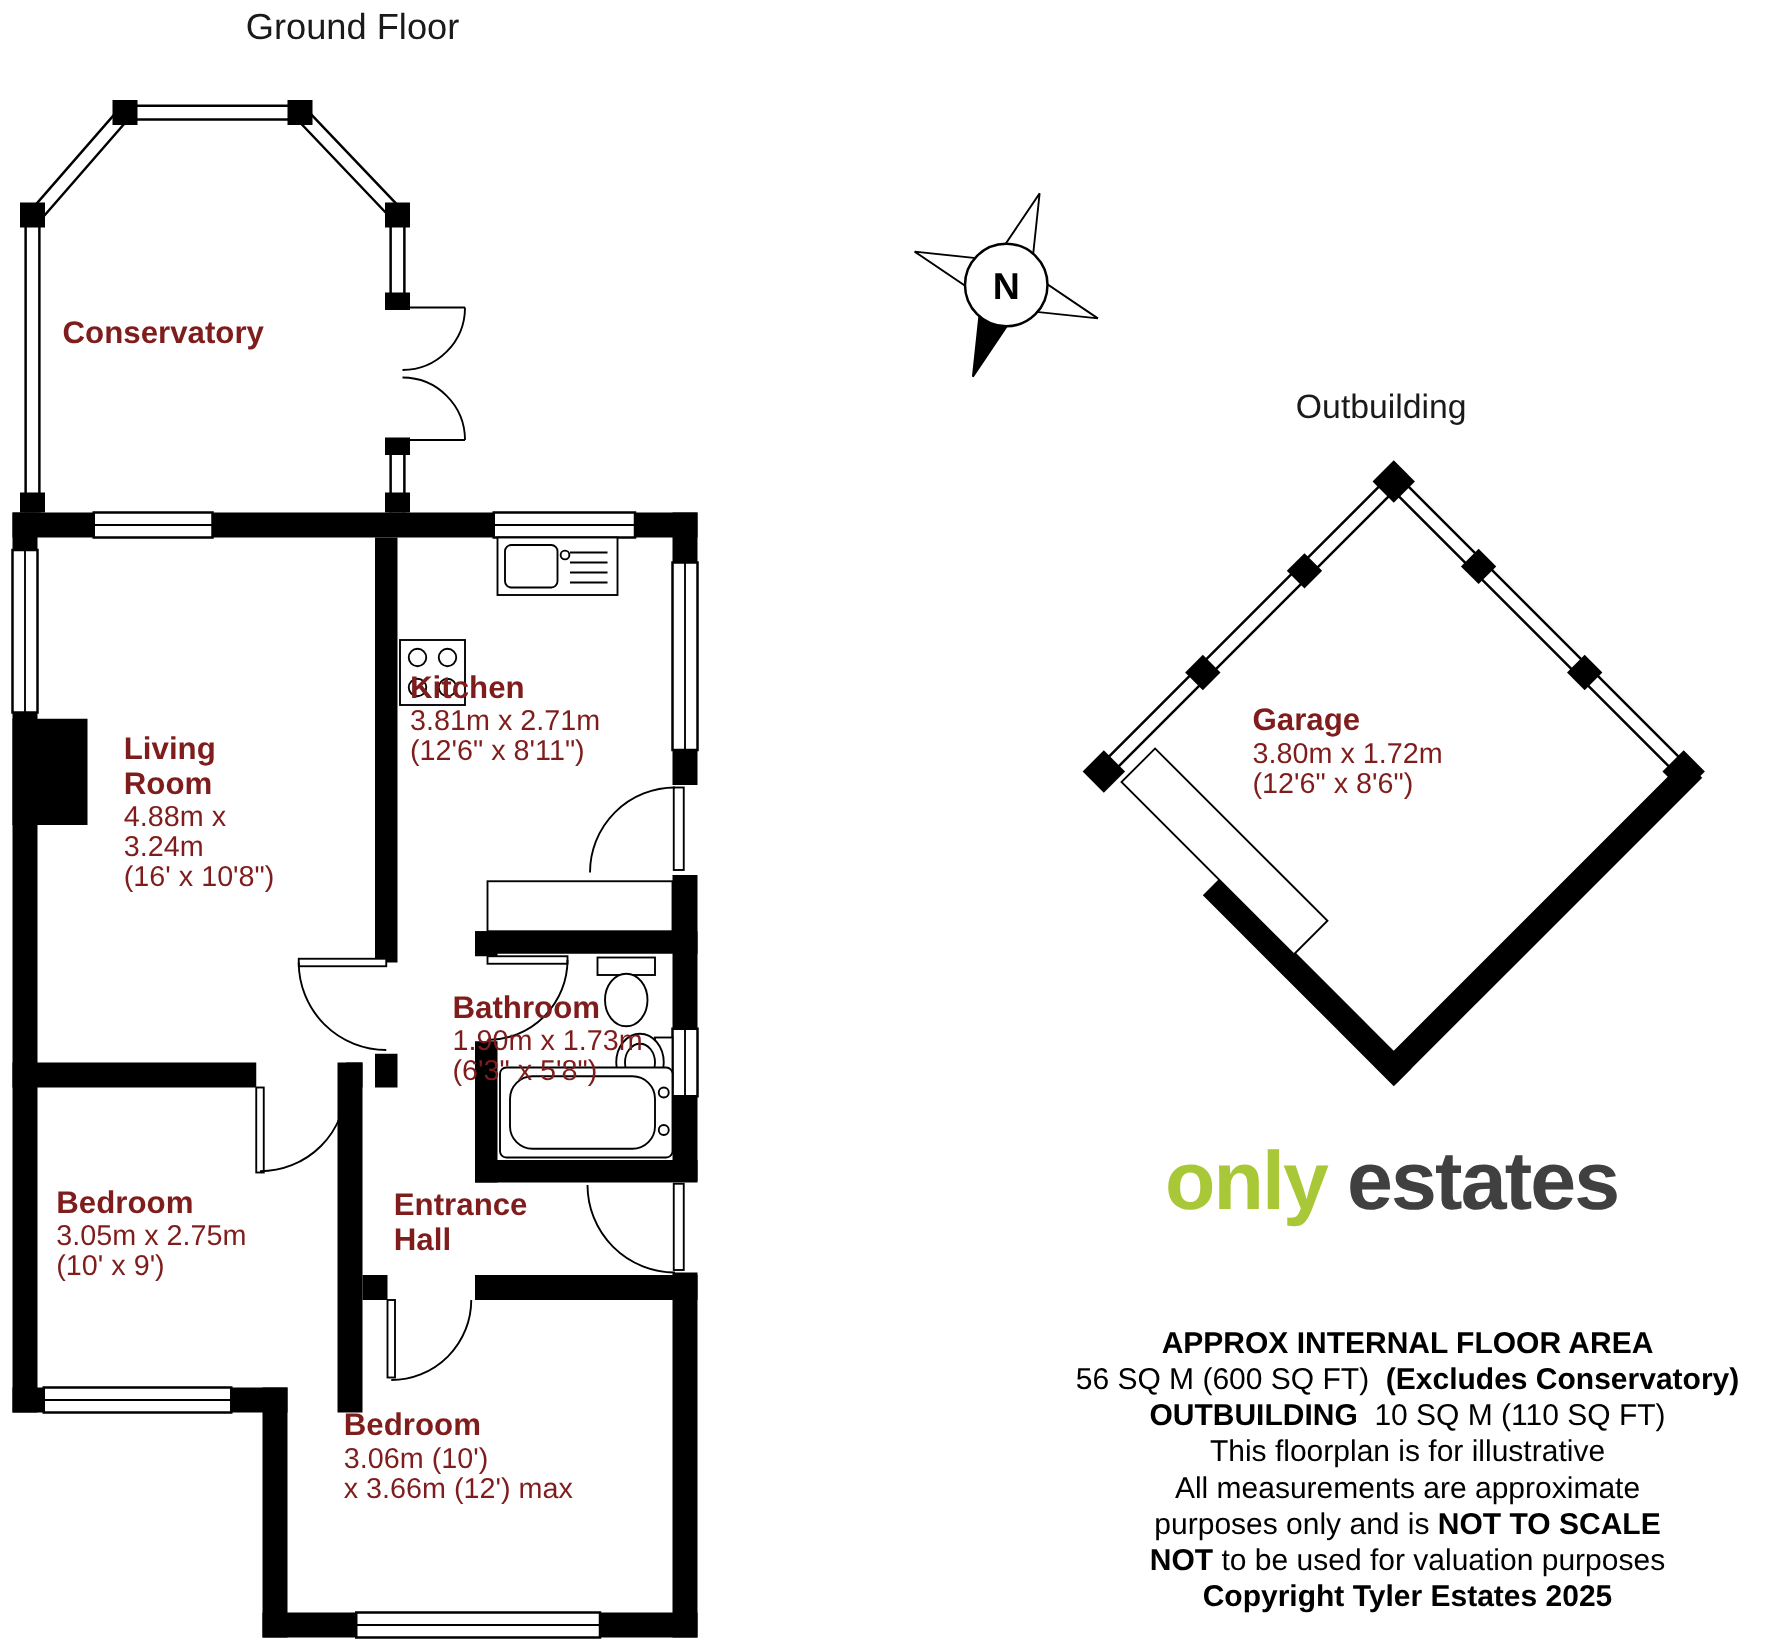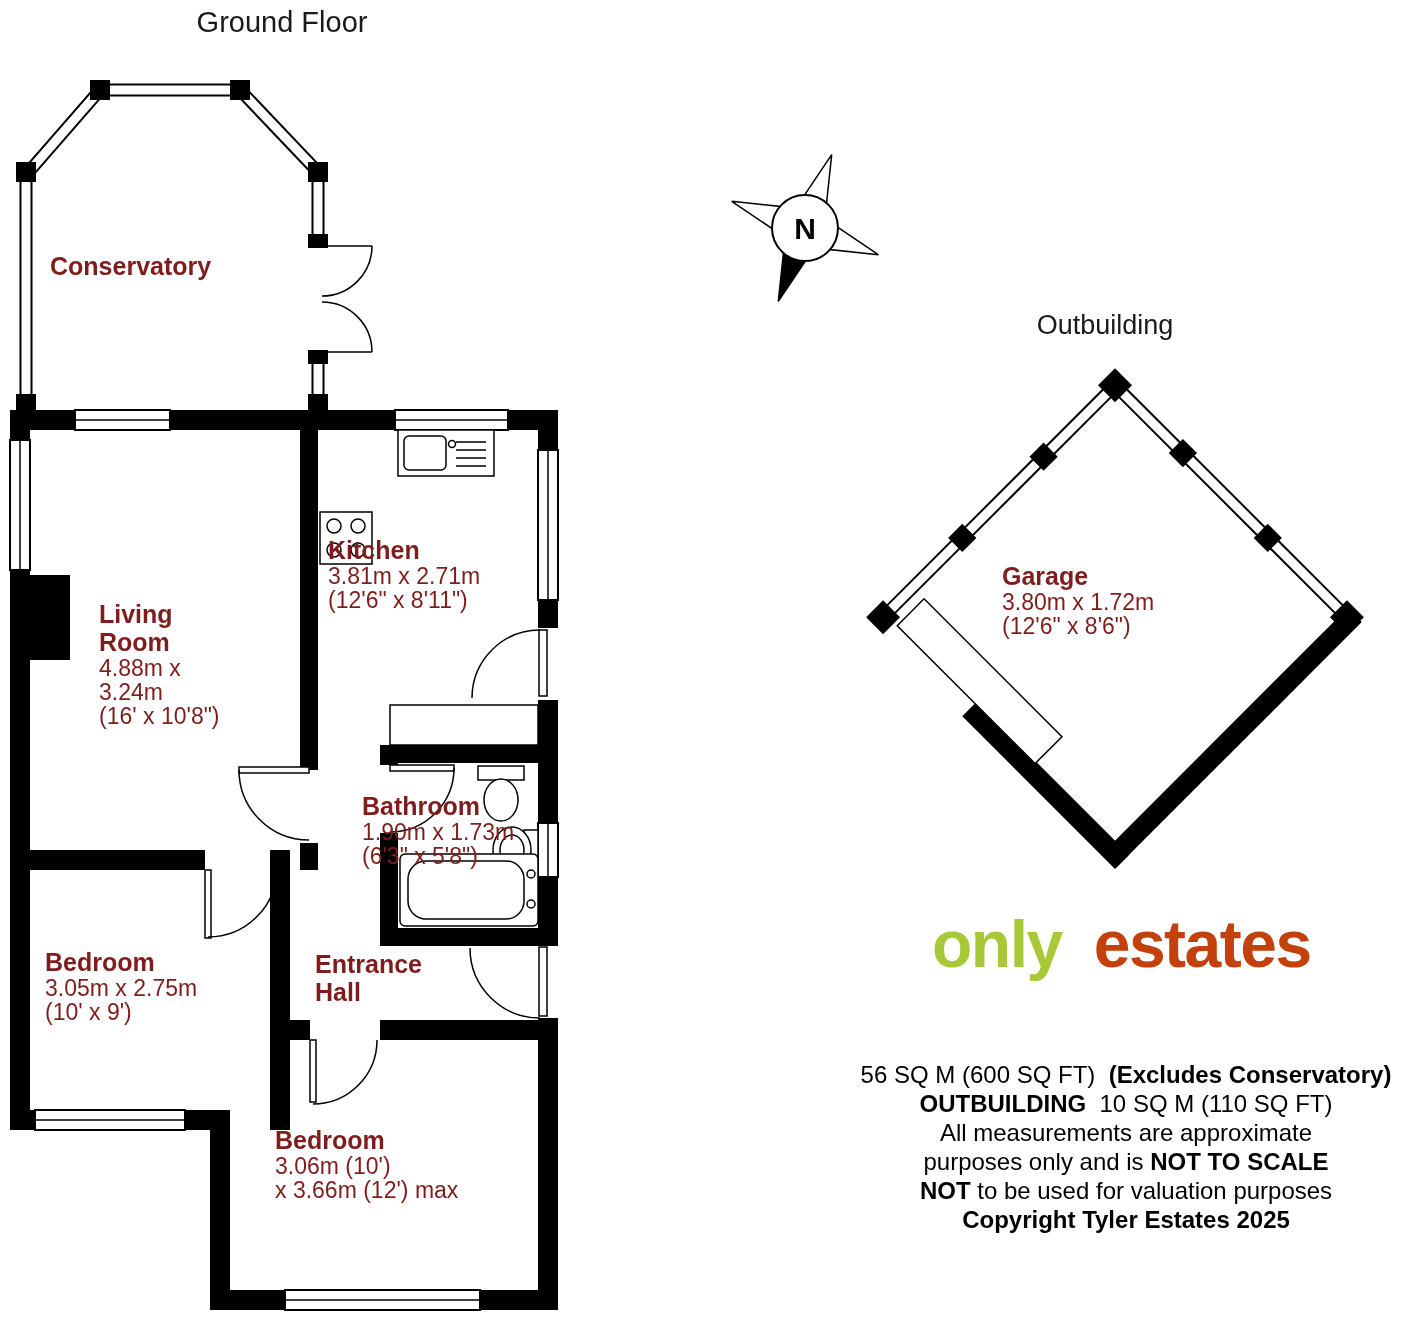--- a/index.html
+++ b/index.html
@@ -8,30 +8,30 @@
   #page{position:relative;width:1424px;height:1321px;background:#fff;overflow:hidden}
   #plan-svg{position:absolute;left:0;top:0}
   svg text{font-family:"Liberation Sans",sans-serif;font-weight:bold;fill:#000}
   .title{position:absolute;transform:translateX(-50%);font-weight:normal;white-space:nowrap;color:#1a1a1a}
   #ground-floor-title{left:282px;top:6px;font-size:29px}
   #outbuilding-title{left:1105px;top:310px;font-size:27px}
   .room-label{position:absolute;transform:translateX(-50%);text-align:left;color:#7f1d1d}
   .room-name{font-size:25px;font-weight:bold;line-height:28px}
   .room-dims{font-size:23px;line-height:24px}
   #lbl-conservatory{left:170px;top:252px;width:240px}
-  #lbl-living{left:165px;top:600px;width:132px}
+  #lbl-living{left:165px;top:585px;width:132px}
   #lbl-kitchen{left:423px;top:536px;width:190px}
   #lbl-bathroom{left:462px;top:792px;width:200px}
   #lbl-bed1{left:145px;top:948px;width:200px}
   #lbl-hall{left:376px;top:950px;width:122px}
   #lbl-bed2{left:390px;top:1126px;width:230px}
   #lbl-garage{left:1107px;top:562px;width:210px}
   #logo{position:absolute;left:932px;top:906px;font-weight:bold;font-size:66px;letter-spacing:-1.5px;white-space:nowrap}
   #logo .w1{color:#a9c838}
-  #logo .w2{color:#c2410c;margin-left:32px}
+  #logo .w2{color:#404040;margin-left:16px}
   #disclaimer{position:absolute;left:1126px;top:1060px;transform:translateX(-50%);text-align:center;font-size:24px;line-height:29px;color:#000}
   .d-line{white-space:nowrap}
   .b{font-weight:bold}
 </style>
 </head>
 <body>
 
 <div id="page">
 
   <svg id="plan-svg" width="1424" height="1321" viewBox="0 0 1424 1321">
@@ -248,21 +248,23 @@
     <div class="room-name">Garage</div>
     <div class="room-dims">3.80m x 1.72m</div>
     <div class="room-dims">(12'6" x 8'6")</div>
   </div>
 
   <div id="logo">
     <span class="w1">only</span><span class="w2">estates</span>
   </div>
 
   <div id="disclaimer">
+    <div class="d-line"><span class="b">APPROX INTERNAL FLOOR AREA</span></div>
     <div class="d-line"><span>56 SQ M (600 SQ FT)</span><span class="b">&nbsp;&nbsp;(Excludes Conservatory)</span></div>
     <div class="d-line"><span class="b">OUTBUILDING</span><span>&nbsp;&nbsp;10 SQ M (110 SQ FT)</span></div>
+    <div class="d-line"><span>This floorplan is for illustrative</span></div>
     <div class="d-line"><span>All measurements are approximate</span></div>
     <div class="d-line"><span>purposes only and is </span><span class="b">NOT TO SCALE</span></div>
     <div class="d-line"><span class="b">NOT</span><span> to be used for valuation purposes</span></div>
     <div class="d-line"><span class="b">Copyright Tyler Estates 2025</span></div>
   </div>
 
 </div>
 
 </body></html>

